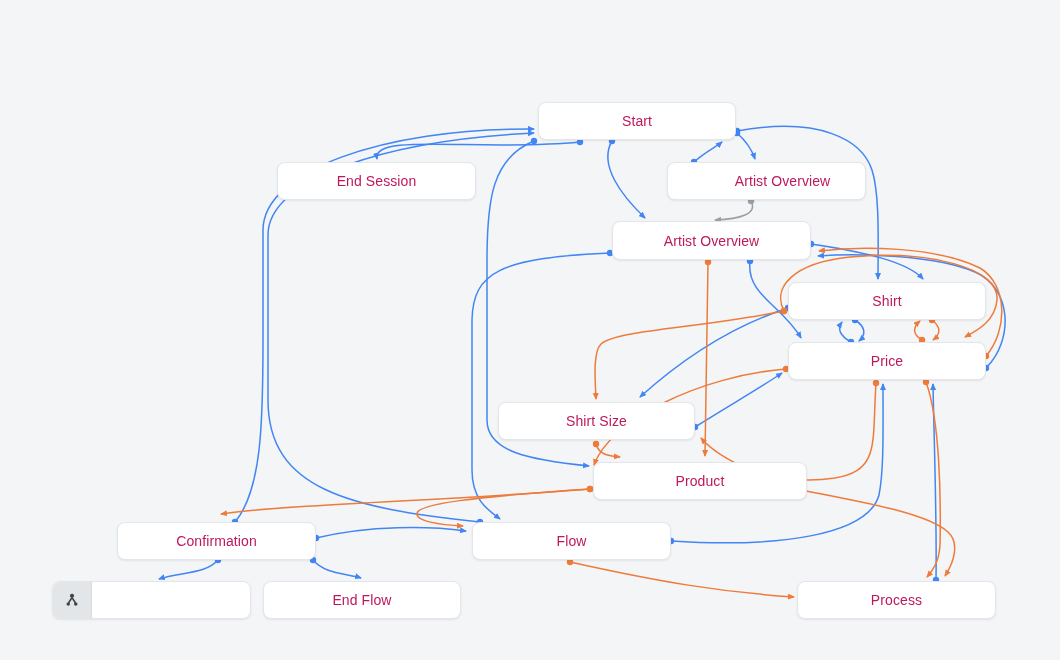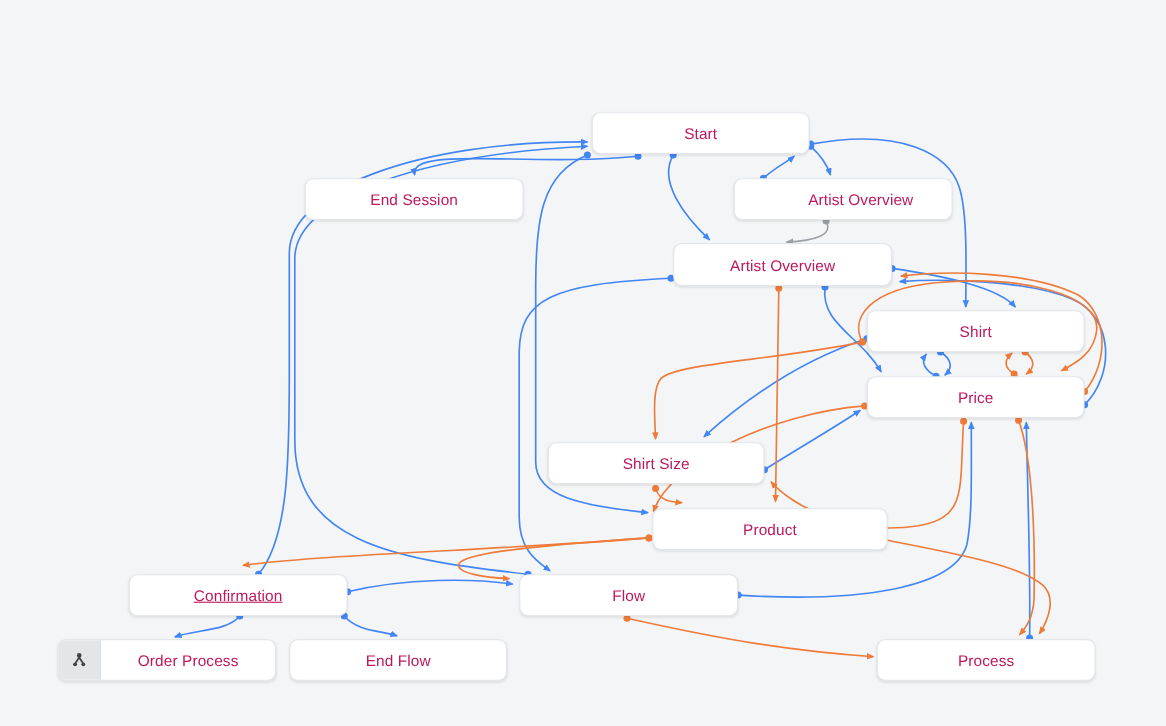--- a/index.html
+++ b/index.html
@@ -151,36 +151,35 @@
       </div>
       <div class="node" style="left: 788px; top: 342px; width: 198px; height: 38px; text-align: center;">
         <span class="label">Price</span>
       </div>
       <div class="node" style="left: 498px; top: 402px; width: 197px; height: 38px;">
         <span class="label">Shirt Size</span>
       </div>
       <div class="node" style="left: 593px; top: 462px; width: 214px; height: 38px;">
         <span class="label">Product</span>
       </div>
-      <div class="node" style="left: 117px; top: 522px; width: 199px; height: 38px; text-decoration: underline;">
+      <div class="node" style="left: 117px; top: 522px; width: 199px; height: 38px;">
         <span class="label">Confirmation</span>
       </div>
       <div class="node" style="left: 472px; top: 522px; width: 199px; height: 38px;">
         <span class="label">Flow</span>
       </div>
       <div class="node" style="left: 52px; top: 581px; width: 199px; height: 38px;">
         <div class="icon-cell">
           <svg width="14" height="14" viewBox="0 0 12 12">
             <circle cx="6" cy="2.4" r="1.8" fill="#3f4449"></circle>
             <path d="M6,4 L3.1,8.4 M6,4 L8.9,8.4" stroke="#3f4449" stroke-width="1.4" fill="none"></path>
             <circle cx="2.8" cy="9.4" r="1.5" fill="#3f4449"></circle>
             <circle cx="9.2" cy="9.4" r="1.5" fill="#3f4449"></circle>
           </svg>
         </div>
-        <span class="label">Order Process</span>
       </div>
       <div class="node" style="left: 263px; top: 581px; width: 198px; height: 38px; text-align: center;">
         <span class="label">End Flow</span>
       </div>
       <div class="node" style="left: 797px; top: 581px; width: 199px; height: 38px;">
         <span class="label">Process</span>
       </div>
     </div>
 </div>
 

